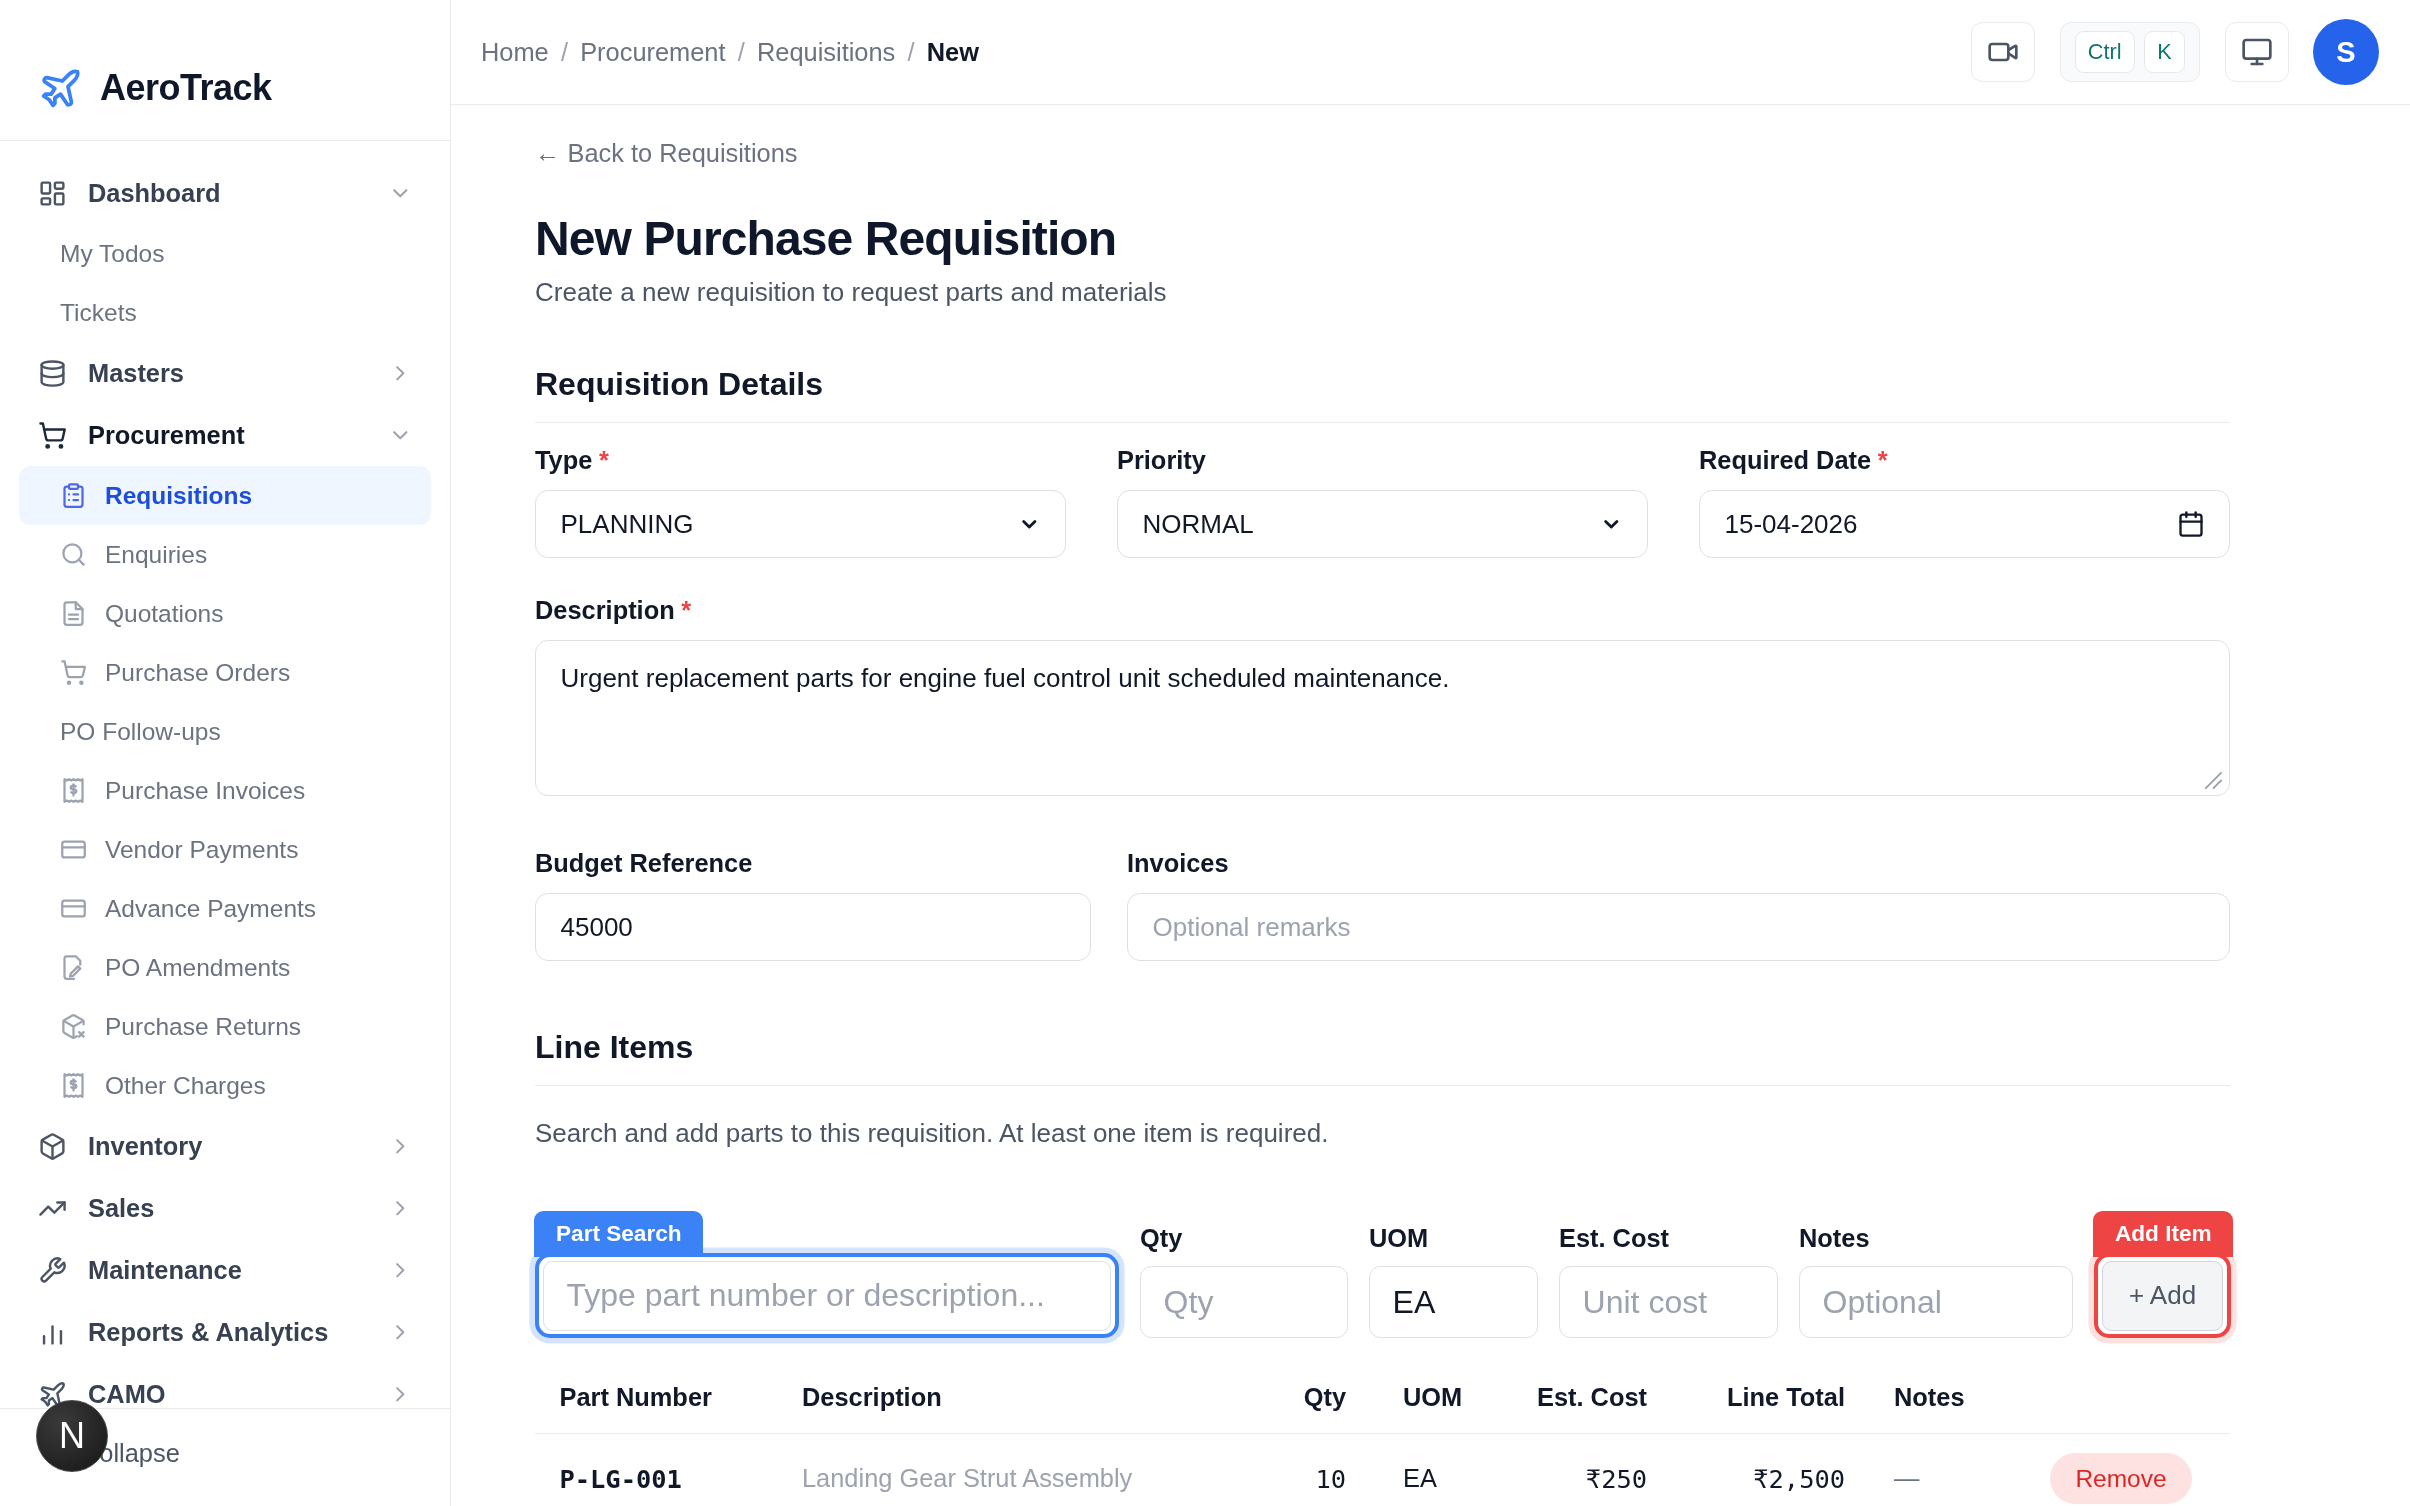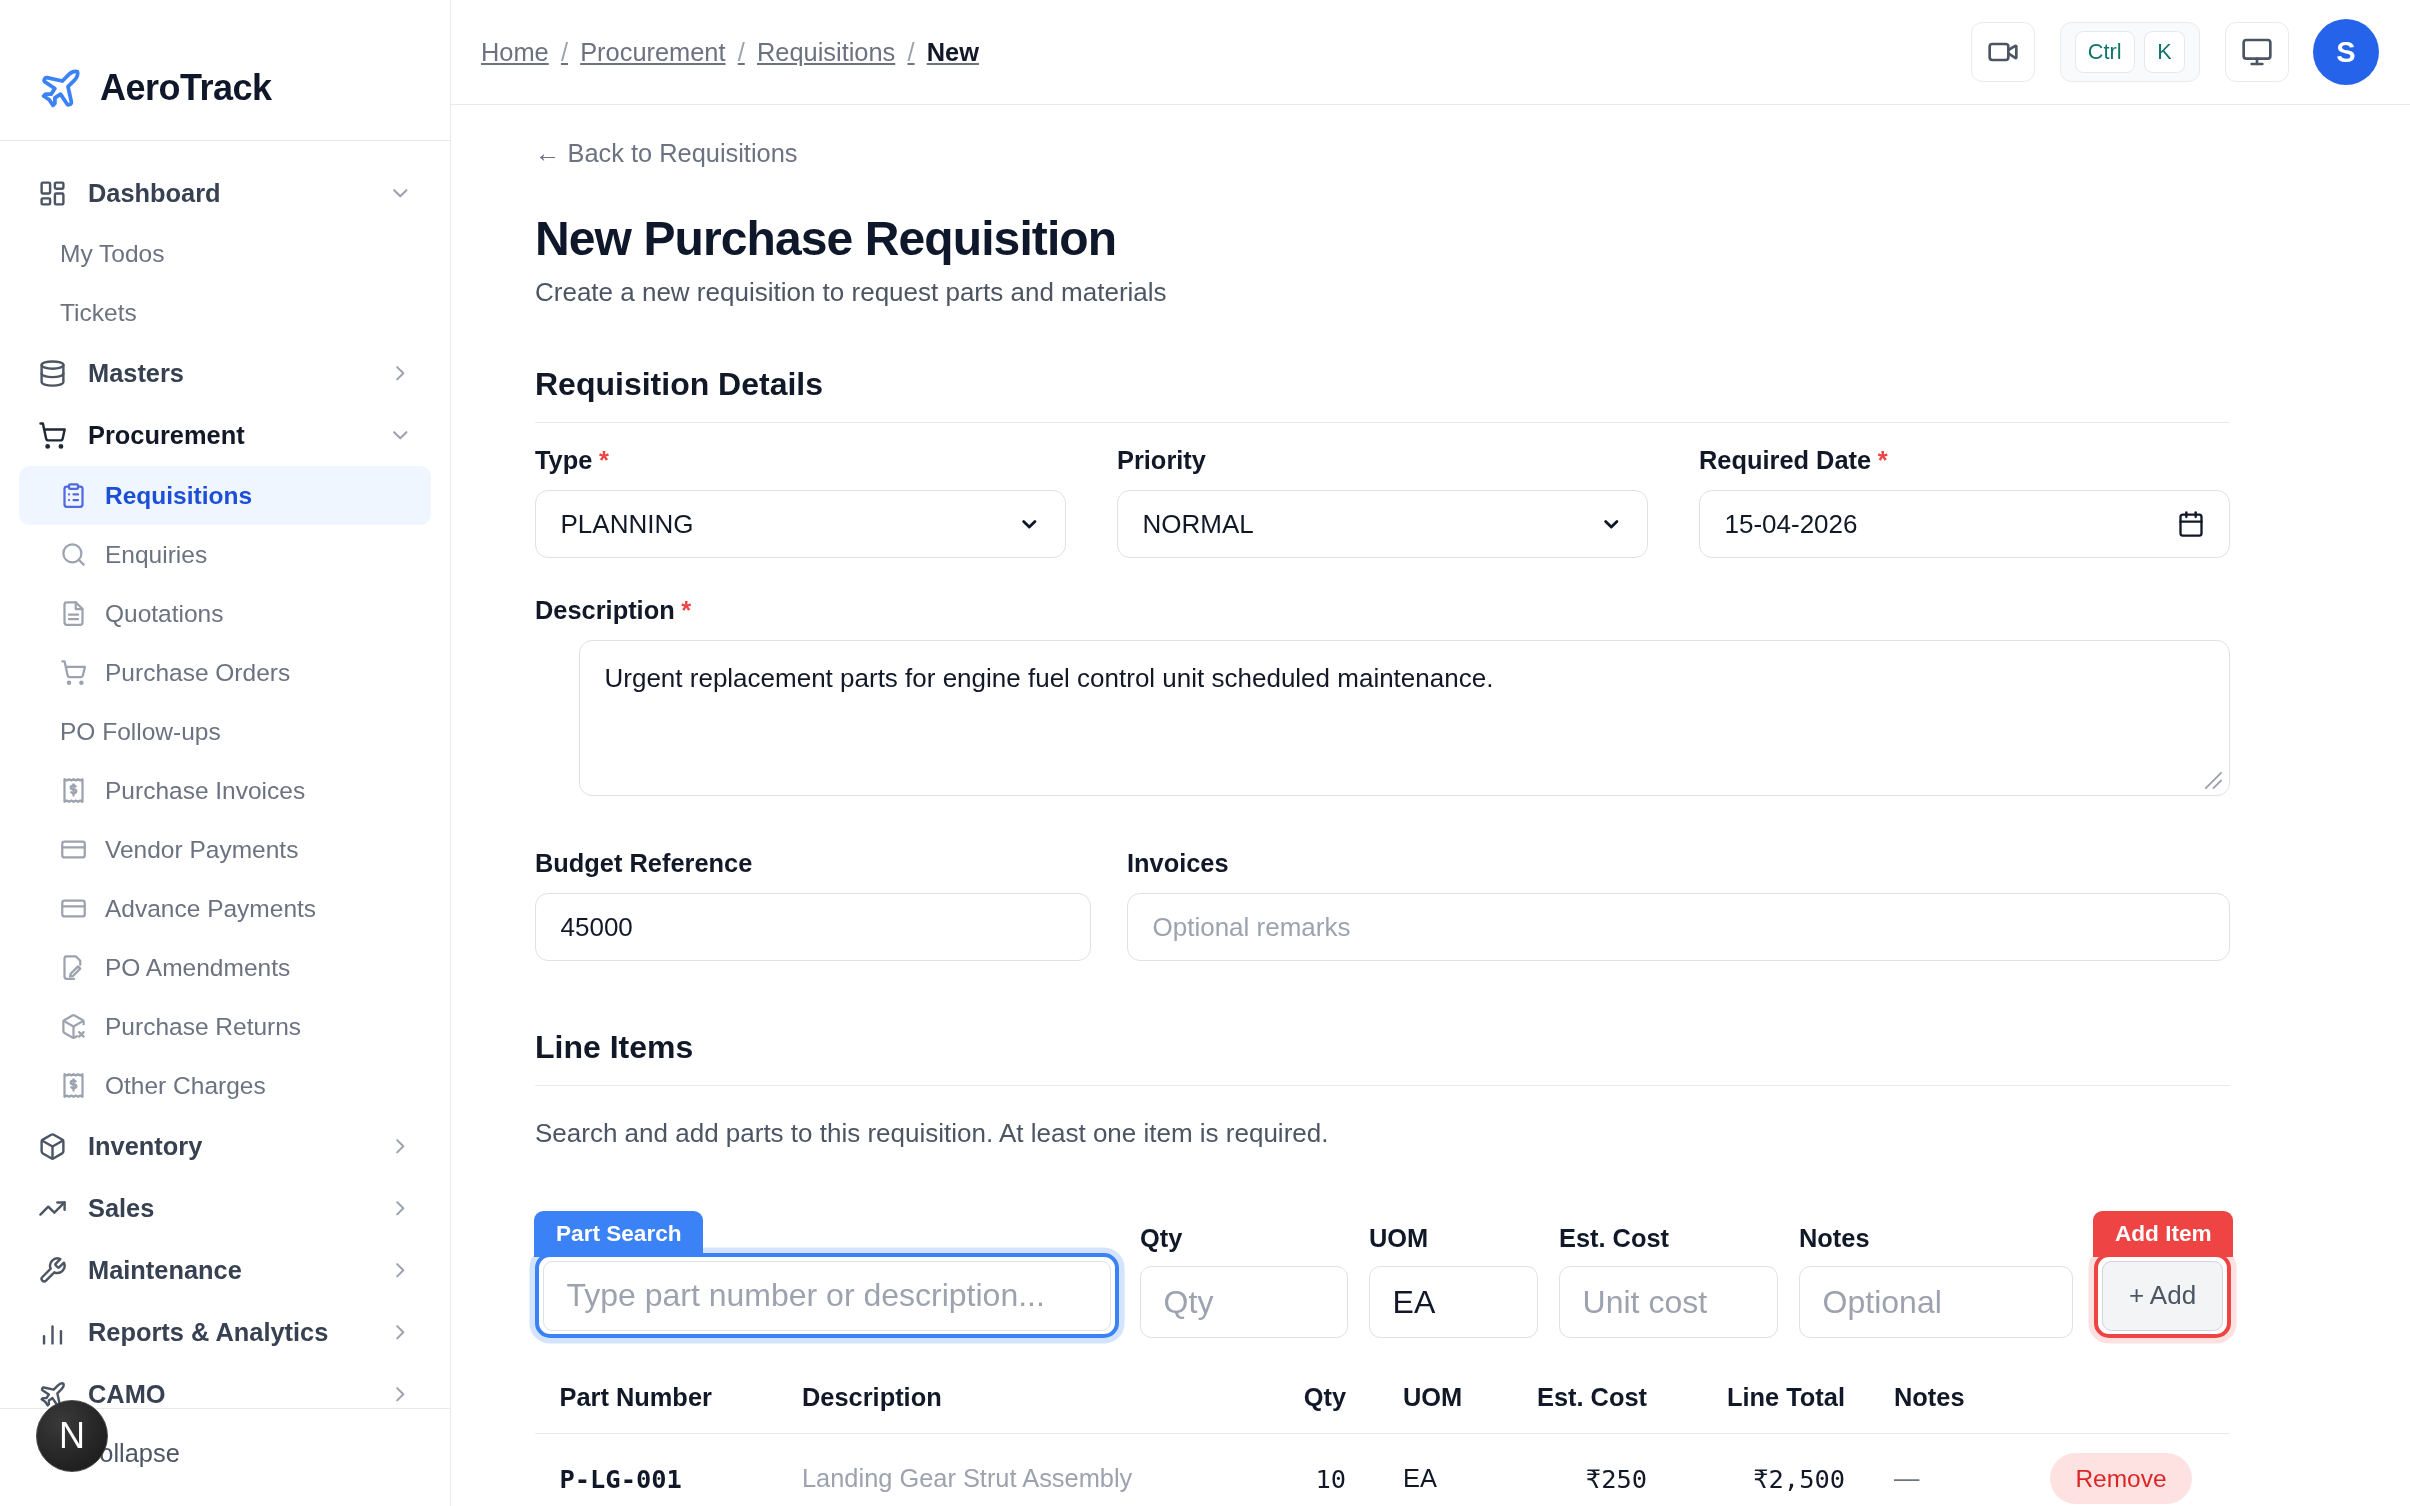--- a/index.html
+++ b/index.html
@@ -34,21 +34,21 @@
     color:#4b5563; font-size:25.4px; border-radius:11.3px; cursor:pointer; }
   .collapse-row svg { width:26px; height:26px; color:#6b7280; }
   .dev-badge { position:absolute; left:36px; top:1400px; width:72px; height:72px; border-radius:50%;
     background:radial-gradient(circle at 35% 30%, #3a3a3a, #161616); border:1.9px solid #4a4a4a;
     color:#fff; display:flex; align-items:center; justify-content:center; font-size:36px;
     z-index:20; cursor:pointer; }
 
   
   .topbar { position:absolute; left:451px; right:0; top:0; height:105px; background:#fff;
     border-bottom:1.9px solid #e8eaed; display:flex; align-items:center; padding:0 32px 0 30px; }
-  .breadcrumb { display:flex; align-items:center; gap:12.2px; font-size:25.4px; color:#6b7280;text-decoration:underline; }
+  .breadcrumb { display:flex; align-items:center; gap:12.2px; font-size:25.4px; color:#6b7280; }
   .crumb { cursor:pointer; }
   .crumb-sep { color:#9ca3af; }
   .crumb-current { color:#111827; font-weight:700; }
   .top-actions { margin-left:auto; display:flex; align-items:center; gap:24.5px; }
   .icon-btn { width:64px; height:60px; border:1.9px solid #e8eaed; border-radius:11.3px; background:#fff;
     display:flex; align-items:center; justify-content:center; color:#4b5563; cursor:pointer; }
   .icon-btn svg { width:32px; height:32px; }
   .kbd-group { height:60px; border:1.9px solid #e8eaed; background:#f9fafb; border-radius:11.3px;
     display:flex; align-items:center; gap:9.4px; padding:0 14px; cursor:pointer; }
   .keycap { border:1.9px solid #e5e7eb; background:#fff; border-radius:8.5px; padding:6.6px 12.2px;
@@ -66,21 +66,21 @@
     padding-bottom:19px; border-bottom:1.9px solid #e8eaed; }
   .fld-label { font-size:25.4px; font-weight:600; color:#111827; }
   .req { color:#ef4444; margin-left:6.6px; }
 
   .grid3 { margin-top:23px; display:grid; grid-template-columns:1fr 1fr 1fr; gap:51px; }
   .inputbox { margin-top:15px; height:68px; border:1.9px solid #dde1e6; border-radius:13px;
     display:flex; align-items:center; justify-content:space-between; padding:0 24.5px;
     font-size:26px; color:#111827; background:#fff; cursor:pointer; }
   .inputbox svg { width:28px; height:28px; color:#111827; flex:none; }
   .textareabox { position:relative; margin-top:15px; height:156px; border:1.9px solid #dde1e6;
-    border-radius:13px; padding:19px 24.5px; font-size:26px; color:#111827; line-height:1.4;margin-left:44px; }
+    border-radius:13px; padding:19px 24.5px; font-size:26px; color:#111827; line-height:1.4; }
   .resize-handle { position:absolute; right:5.6px; bottom:5.6px; width:21px; height:21px; }
   .block { margin-top:38px; }
   .grid2 { margin-top:53px; display:grid; grid-template-columns:556px 1fr; gap:36px; }
   input.text-input { width:100%; height:68px; margin-top:15px; border:1.9px solid #dde1e6;
     border-radius:13px; padding:0 24.5px; font-size:26px; color:#111827; outline:none;
     font-family:"Liberation Sans", sans-serif; background:#fff; }
   input::placeholder { color:#9ca3af; }
 
   .li-heading { margin-top:68px; }
   .helper { margin-top:32px; font-size:26px; color:#4b5563; }

